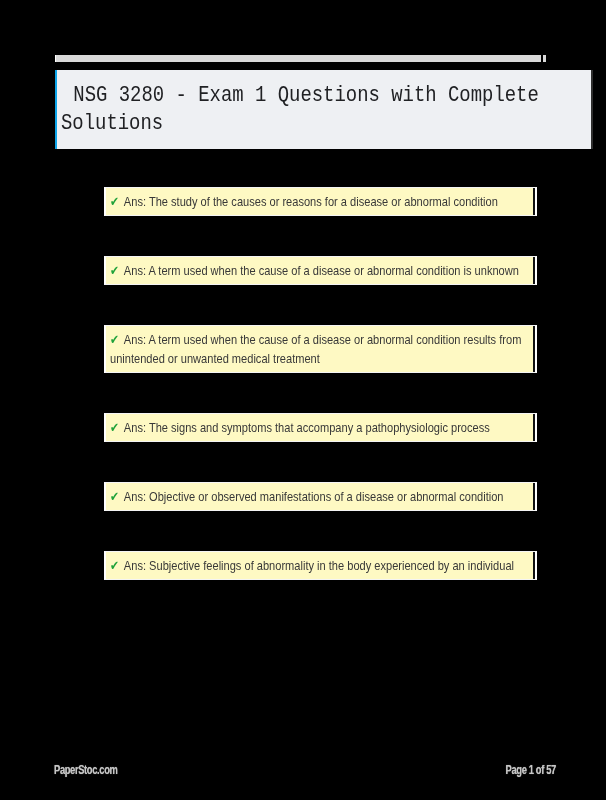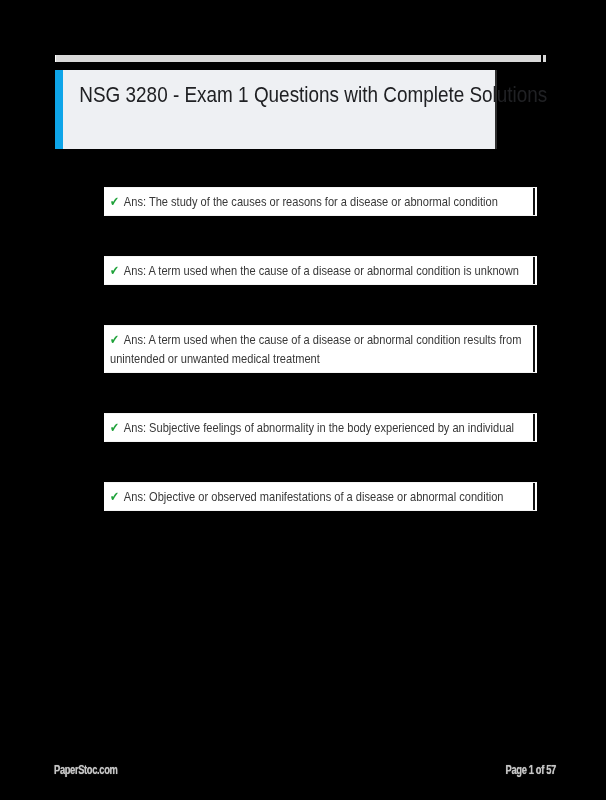--- a/index.html
+++ b/index.html
@@ -13,42 +13,43 @@
   
   .page-edge{
     position:absolute;left:55px;top:55px;width:490px;height:7px;
     background:#d9d9d9;border-left:1px solid #fff;
   }
   .page-edge::after{
     content:"";position:absolute;right:3px;top:0;width:2px;height:7px;background:#000;
   }
   
   .title-box{
-    position:absolute;left:55px;top:70px;width:440px;height:79px;
+    position:absolute;left:55px;top:70px;width:536px;height:79px;
     background:#eef0f3;
-    border-left:8px solid #0ea5e9;
+    border-left:2px solid #0ea5e9;
     box-shadow:2px 0 0 #2e2e2e;
     box-sizing:border-box;
+    font-family:Liberation Mono, monospace;
   }
   .title-text{
     margin:12px 0 0 4px;
     width:552px;
     font-size:21.5px;line-height:27.5px;
     color:#202124;
     text-indent:14px;
     transform:scaleX(0.88);
     transform-origin:0 0;
   }
   
   .answers{
     position:absolute;left:104px;top:187px;width:433px;
   }
   .ans{
     box-sizing:border-box;
-    background:#ffffff;
+    background:#fef9c3;
     border:1px solid #f4f4f4;
     border-left:2px solid #ffffff;
     border-right:2px solid #ffffff;
     box-shadow:inset -2px 0 0 #121212;
     padding:4px 0 4px 4px;
     margin-bottom:40px;
     min-height:29px;
     overflow:visible;
   }
   .ans-text{
@@ -90,21 +91,24 @@
   <div class="ans">
     <span class="ans-text"><span class="check">✔</span><span>Ans: The study of the causes or reasons for a disease or abnormal condition</span></span>
   </div>
   <div class="ans">
     <span class="ans-text"><span class="check">✔</span><span>Ans: A term used when the cause of a disease or abnormal condition is unknown</span></span>
   </div>
   <div class="ans">
     <span class="ans-text"><span class="check">✔</span><span>Ans: A term used when the cause of a disease or abnormal condition results from unintended or unwanted medical treatment</span></span>
   </div>
   <div class="ans">
-    <span class="ans-text"><span class="check">✔</span><span>Ans: Subjective feelings of abnormality in the body experienced by an individual</span></span>
+    <span class="ans-text"><span class="check">✔</span><span>Ans: The signs and symptoms that accompany a pathophysiologic process</span></span>
   </div>
   <div class="ans">
     <span class="ans-text"><span class="check">✔</span><span>Ans: Objective or observed manifestations of a disease or abnormal condition</span></span>
+  </div>
+  <div class="ans">
+    <span class="ans-text"><span class="check">✔</span><span>Ans: Subjective feelings of abnormality in the body experienced by an individual</span></span>
   </div>
 </div>
 
 <div class="footer-left">PaperStoc.com</div>
 <div class="footer-right">Page 1 of 57</div>
 
 </body></html>

